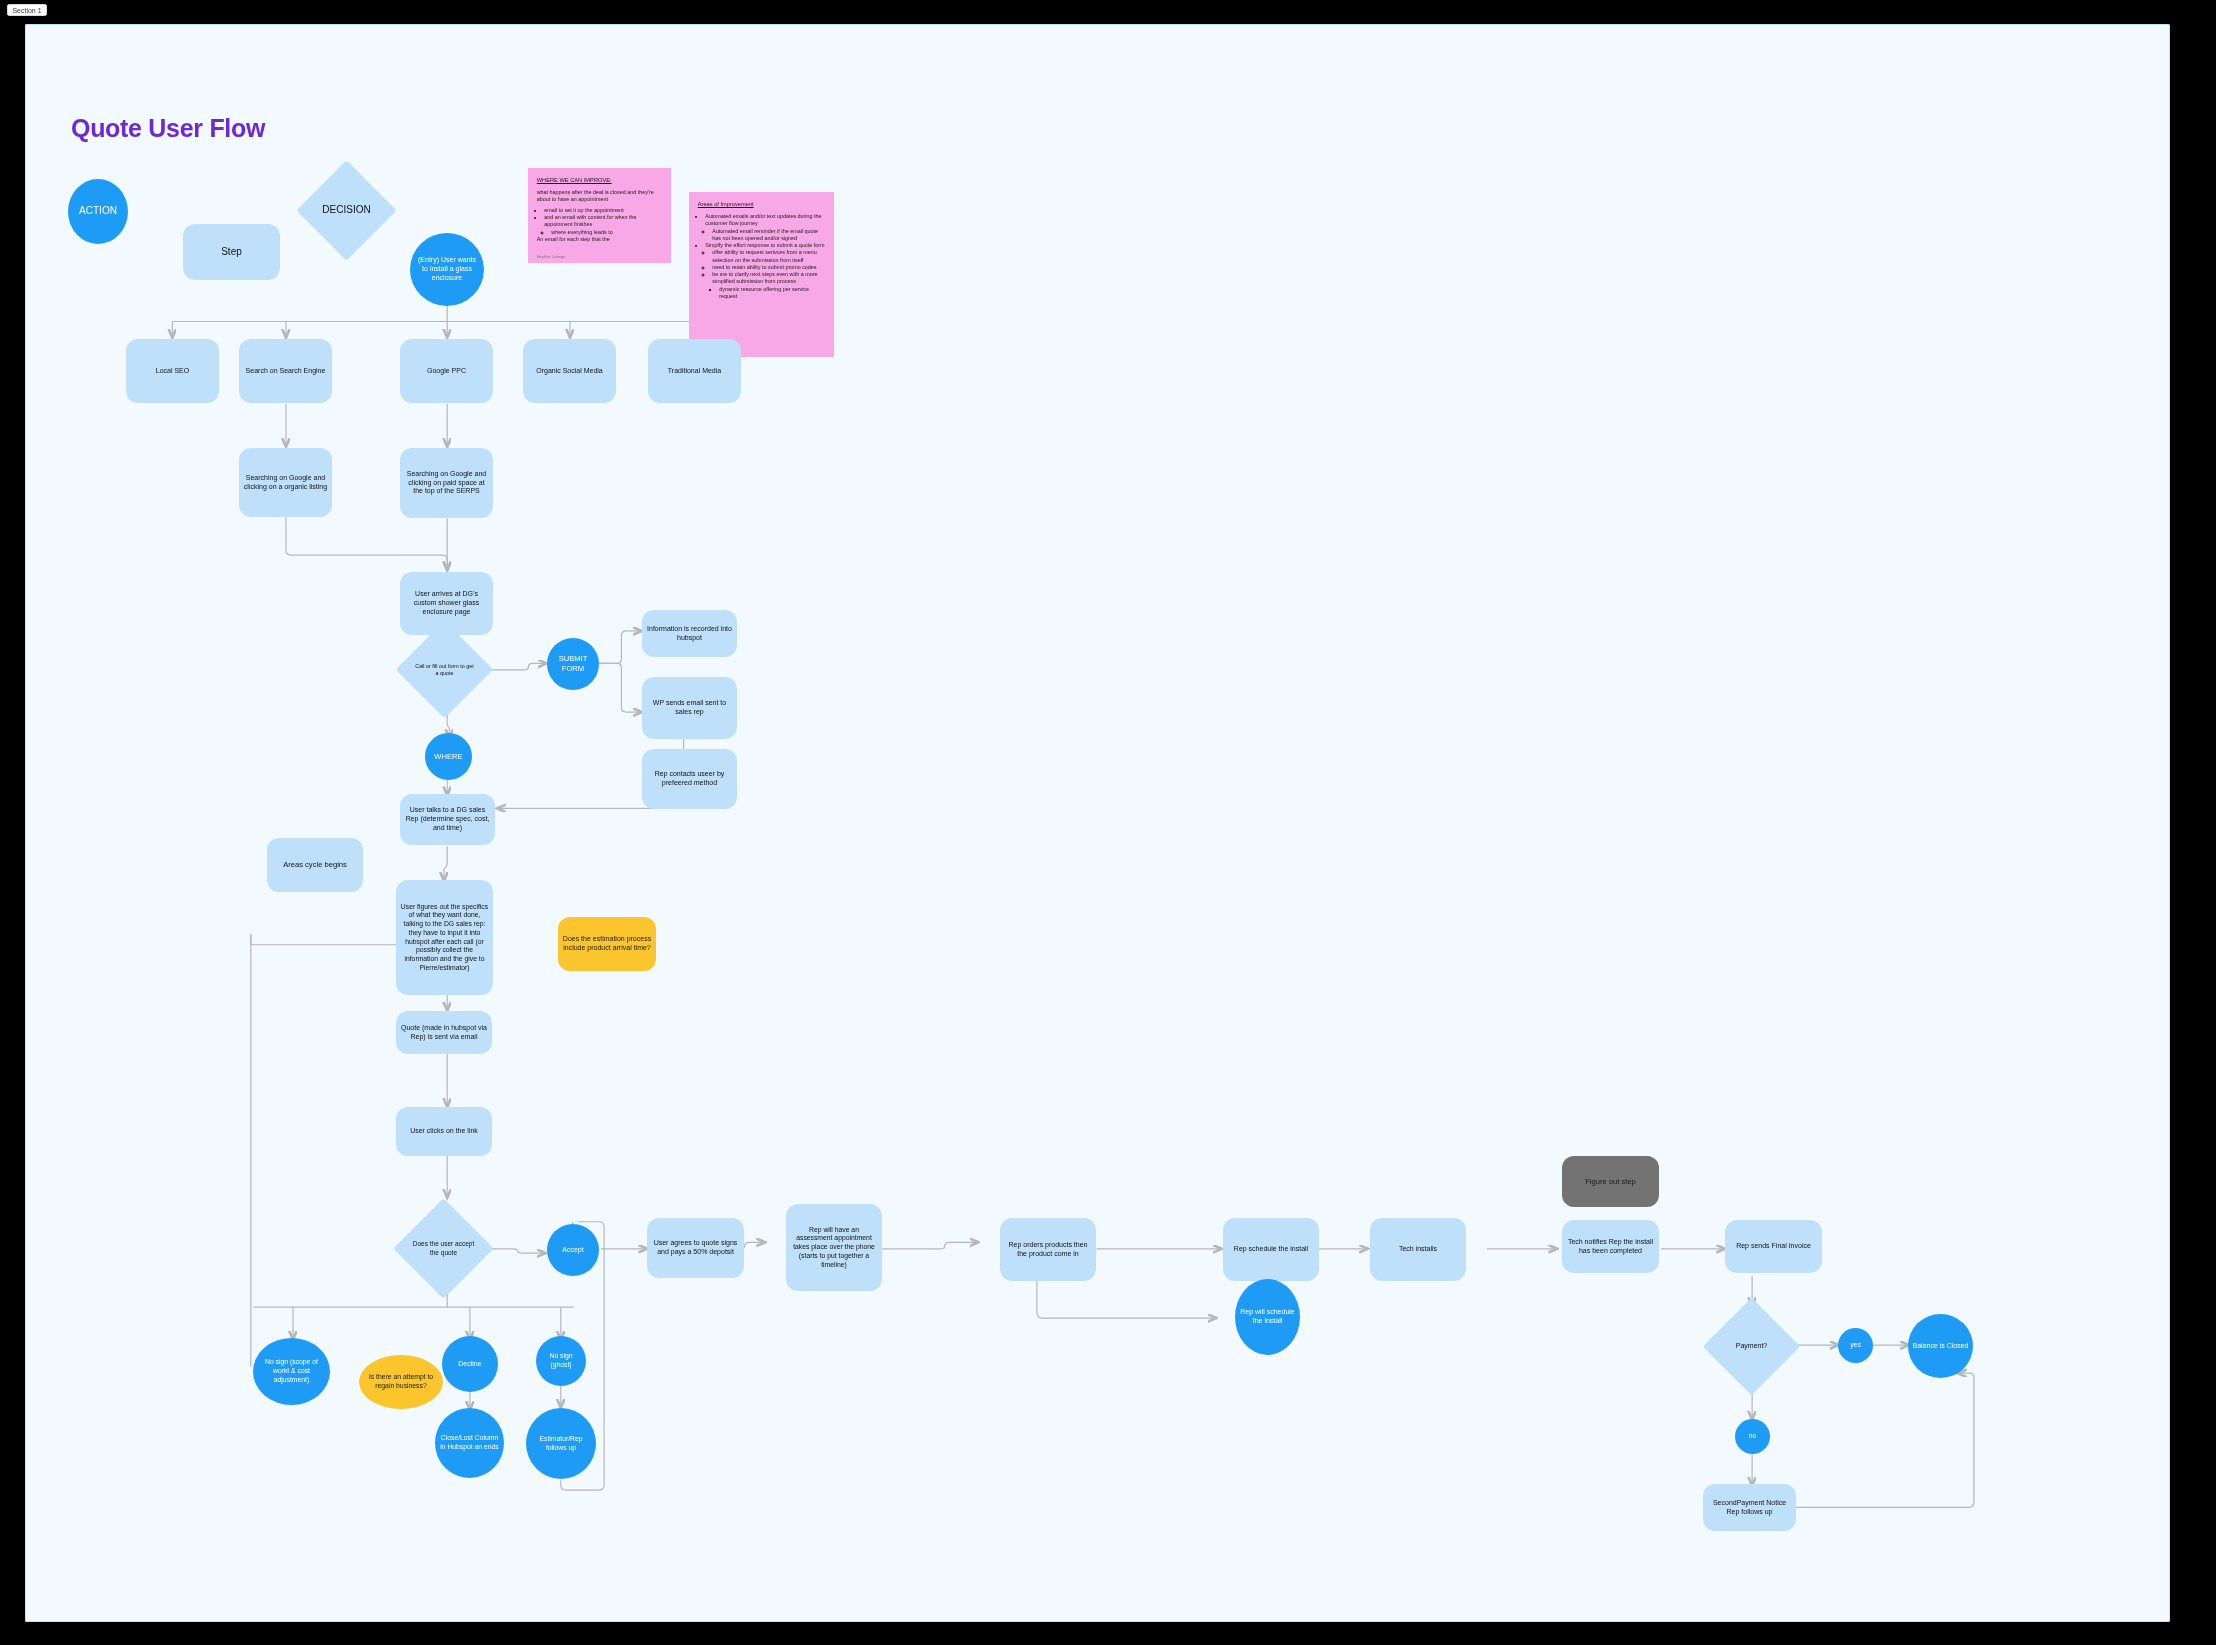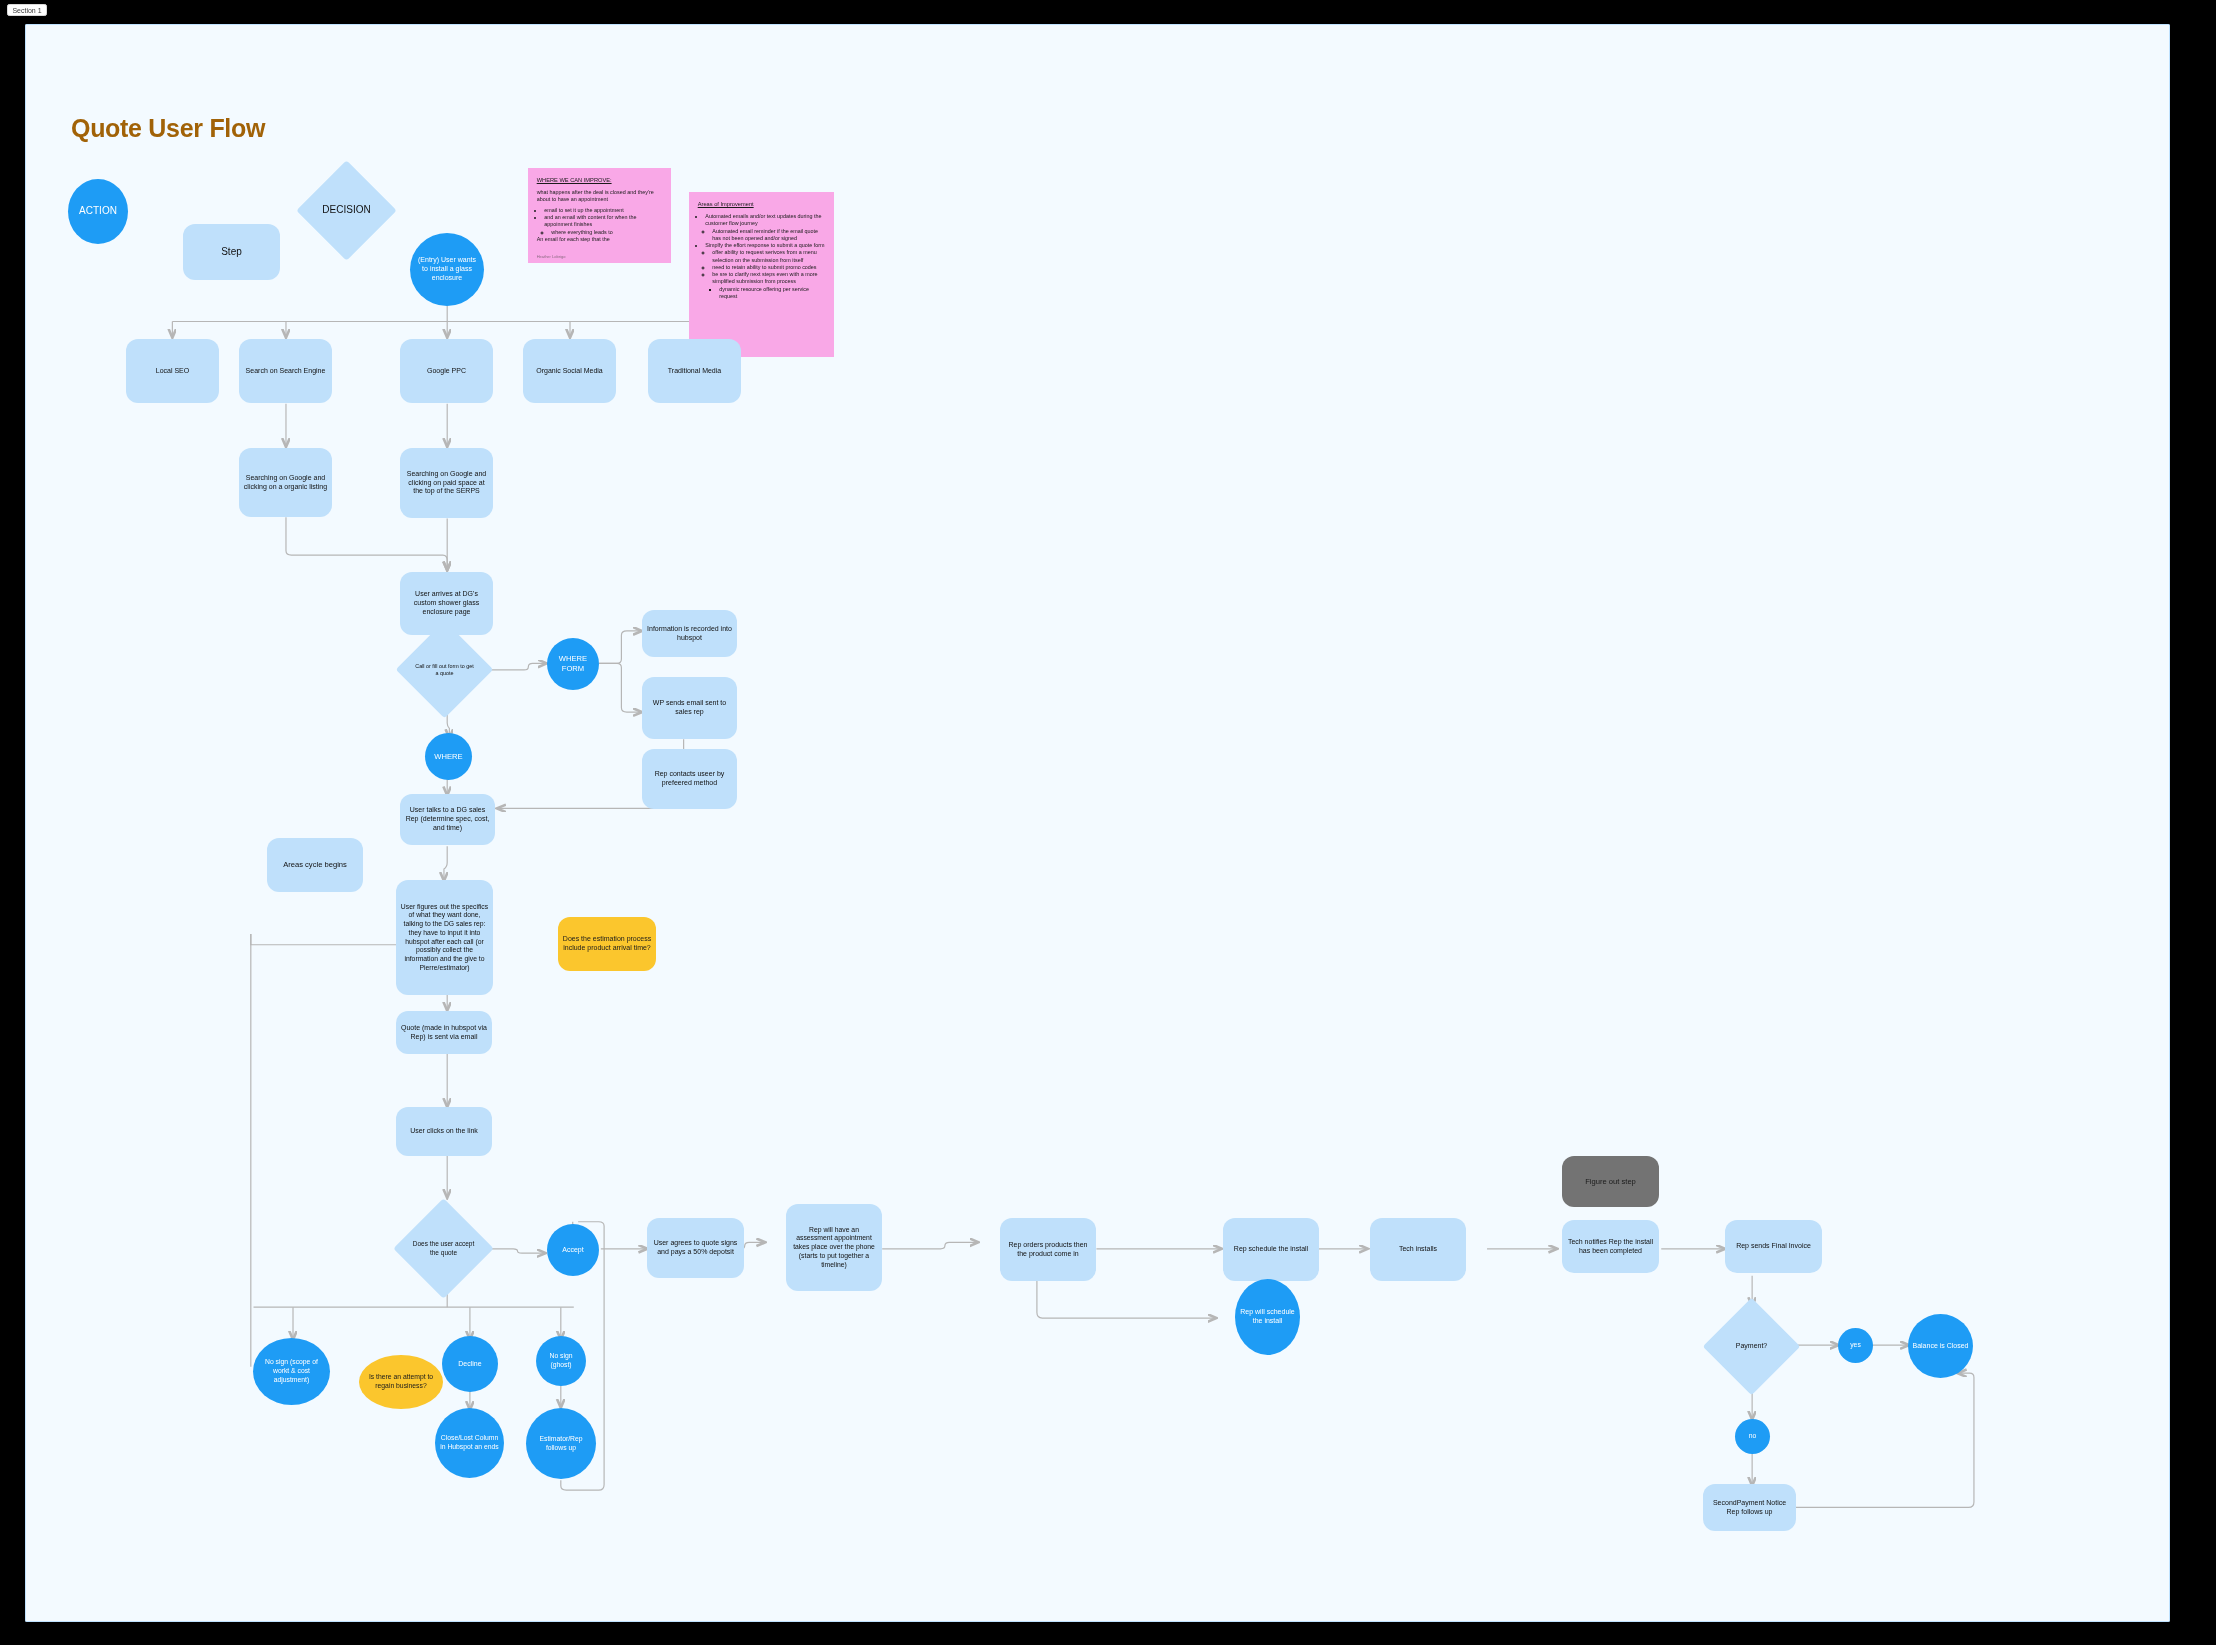--- a/index.html
+++ b/index.html
@@ -3,21 +3,21 @@
 <meta charset="utf-8">
 <title>Quote User Flow</title>
 <style>
   html,body{margin:0;padding:0;background:#000;}
   body{font-family:"Liberation Sans","DejaVu Sans",sans-serif;}
   #shot{position:relative;width:2216px;height:1645px;background:#000;overflow:hidden;}
   #frame-label{position:absolute;left:6.5px;top:4.3px;background:#fff;border:0.5px solid #d9d9d9;
     border-radius:2.2px;padding:1.6px 4.9px;font-size:7px;color:#3a3a3a;line-height:1;}
   #canvas{position:absolute;left:25px;top:24px;width:2143px;height:1596px;background:#f3faff;
     border:1.1px solid #bfe2ff;border-radius:1.1px;overflow:hidden;}
-  #title{position:absolute;left:45px;top:89px;font-size:25px;font-weight:bold;color:#a16207;letter-spacing:-0.3px;}
+  #title{position:absolute;left:45px;top:89px;font-size:25px;font-weight:bold;color:#6d28d9;letter-spacing:-0.3px;}
 
   
   .node{position:absolute;box-sizing:border-box;display:flex;align-items:center;justify-content:center;
         text-align:center;color:#111;line-height:1.28;}
   .node .t{display:block;padding:1.1px 4.3px;}
   .step{background:#bfe0fb;border-radius:12px;}
   .action{background:#1e9cf5;color:#fff;border-radius:50%;}
   .decision{background:#bfe0fb;}
   .decision .dshape{position:absolute;inset:0;background:#bfe0fb;
         transform:rotate(45deg);border-radius:3.2px;}
@@ -217,21 +217,21 @@
     <div class="node step" style="left:374px;top:547px;width:93px;height:63px;font-size:7px;">
       <span class="t">User arrives at DG's custom shower glass enclosure page</span>
     </div>
 
     <div class="node decision" style="left:384px;top:610px;width:69px;height:69px;background:transparent;font-size:5.4px;">
       <div class="dshape"></div>
       <span class="t">Call or fill out form to get a quote</span>
     </div>
 
     <div class="node action" style="left:521px;top:613px;width:52px;height:52px;font-size:7.6px;">
-      <span class="t">WHERE FORM</span>
+      <span class="t">SUBMIT FORM</span>
     </div>
 
     <div class="node step" style="left:616px;top:585px;width:95px;height:47px;font-size:7px;">
       <span class="t">Information is recorded into hubspot</span>
     </div>
     <div class="node step" style="left:616px;top:652px;width:95px;height:62px;font-size:7px;">
       <span class="t">WP sends email sent to sales rep</span>
     </div>
     <div class="node step" style="left:616px;top:724px;width:95px;height:60px;font-size:7px;">
       <span class="t">Rep contacts useer by prefeered method</span>

